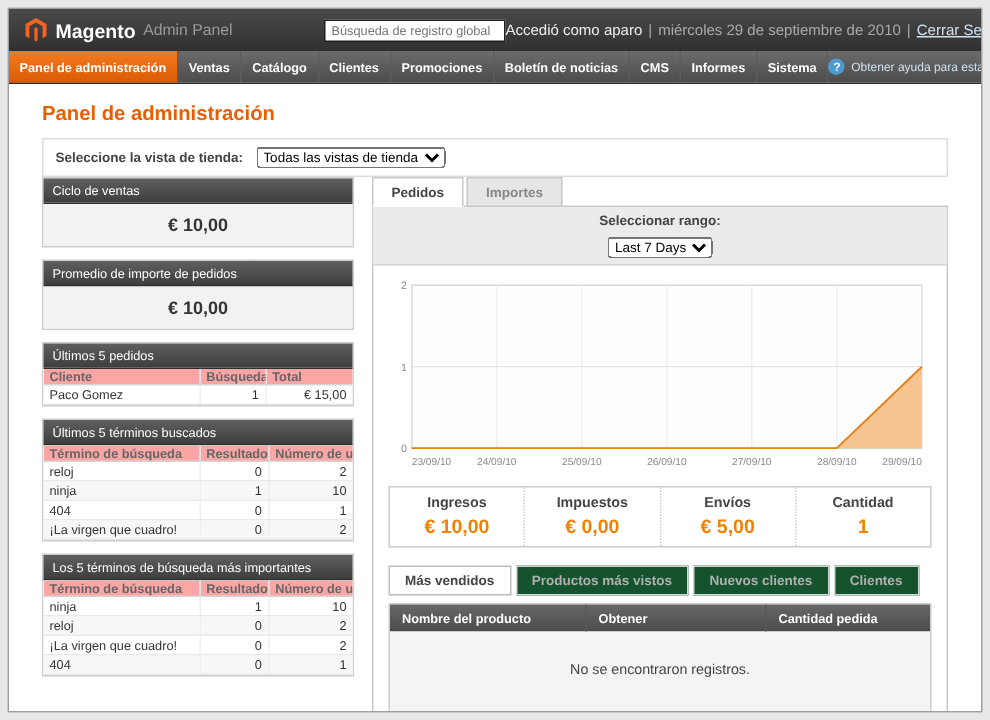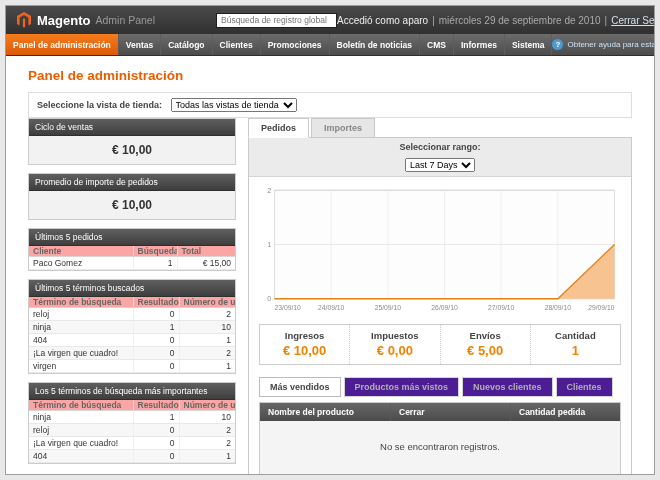--- a/index.html
+++ b/index.html
@@ -57,21 +57,21 @@
   .chart-wrap { padding:8px 10px 0; }
   #chart-svg { width:100%; height:auto; display:block; }
 
   .stats { display:flex; border:1px solid #ccc; margin:10px 10px 0; background:#fff; }
   .stat { flex:1; text-align:center; padding:5px 4px 6px; border-right:1px dotted #ccc; }
   .stat:last-child { border-right:none; }
   .stat-label { font-size:9.5px; font-weight:bold; color:#444; }
   .stat-value { font-size:13px; font-weight:bold; color:#f18200; margin-top:2px; }
 
   .bottom-tabs { display:flex; gap:3px; margin:12px 10px 0; }
-  .btab { font-size:9px; font-weight:bold; padding:4px 10px; border:1px solid #d5d5d5; background:#4c1d95; color:#b0b0b0; cursor:pointer; }
+  .btab { font-size:9px; font-weight:bold; padding:4px 10px; border:1px solid #d5d5d5; background:#14532d; color:#b0b0b0; cursor:pointer; }
   .btab.active { background:#fff; border-color:#bbb; color:#444; }
 
   .products { margin:5px 10px 0; border:1px solid #ccc; }
   .ptable-head { display:flex; background:linear-gradient(#676767,#4c4c4c); color:#fff; font-size:8.5px; font-weight:bold; }
   .ptable-head > div { padding:4px 8px; }
   .ph-name { flex:1; }
   .ph-price { width:120px; border-left:1px solid #5a5a5a; }
   .ph-qty { width:110px; text-align:left; border-left:1px solid #5a5a5a; }
   .ptable-empty { background:#f4f4f4; text-align:center; font-size:9.5px; color:#444; padding:20px 0 24px; }
 </style>
@@ -194,25 +194,20 @@
                 </tr>
                 <tr class="odd">
                   <td>404</td>
                   <td class="num">0</td>
                   <td class="num">1</td>
                 </tr>
                 <tr class="even">
                   <td>¡La virgen que cuadro!</td>
                   <td class="num">0</td>
                   <td class="num">2</td>
-                </tr>
-                <tr class="odd">
-                  <td>virgen</td>
-                  <td class="num">0</td>
-                  <td class="num">1</td>
                 </tr>
               </tbody>
           </table>
         </div>
 
         <div class="widget">
           <div class="widget-head">Los 5 términos de búsqueda más importantes</div>
           <table class="mini">
             <colgroup>
                 <col class="c-term">
@@ -318,21 +313,21 @@
           <div class="bottom-tabs">
             <span class="btab active">Más vendidos</span>
             <span class="btab">Productos más vistos</span>
             <span class="btab">Nuevos clientes</span>
             <span class="btab">Clientes</span>
           </div>
 
           <div class="products">
             <div class="ptable-head">
               <div class="ph-name">Nombre del producto</div>
-              <div class="ph-price">Cerrar</div>
+              <div class="ph-price">Obtener</div>
               <div class="ph-qty">Cantidad pedida</div>
             </div>
             <div class="ptable-empty">No se encontraron registros.</div>
           </div>
 
         </div>
       </div>
 
     </div>
   </div>

